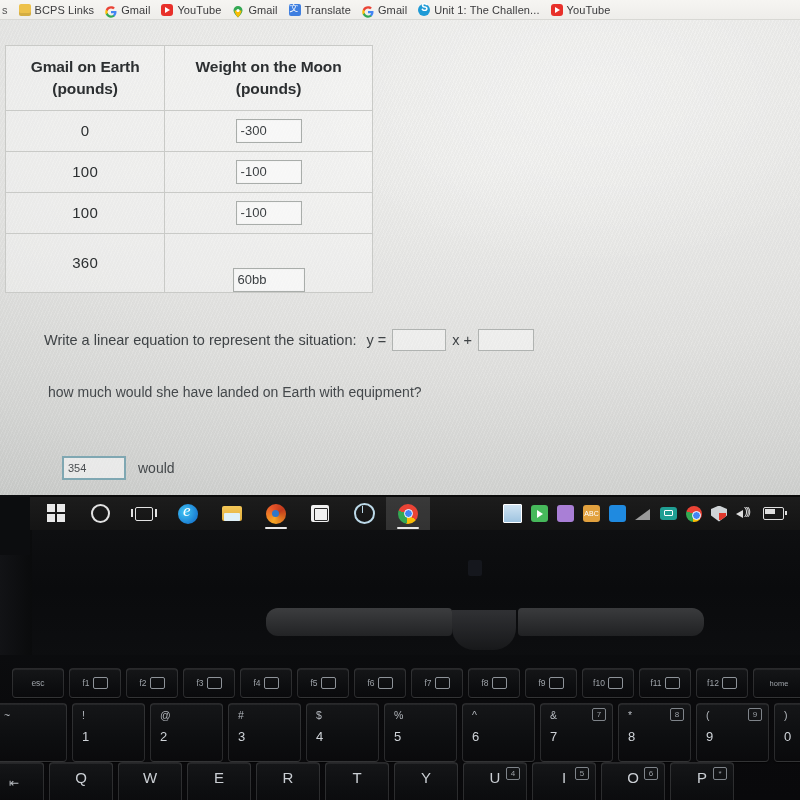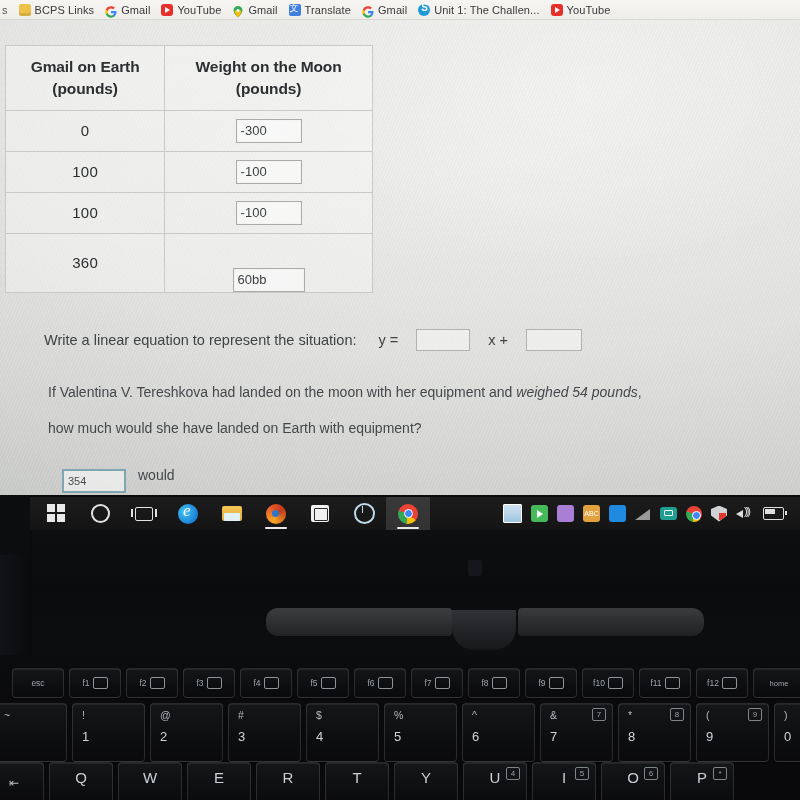--- a/index.html
+++ b/index.html
@@ -69,39 +69,39 @@
   .boxin{
     display:inline-block;border:1px solid #a9adaa;background:rgba(252,252,252,.62);
     font-size:13px;color:#3b3f42;font-family:"Liberation Sans", sans-serif;
     padding:3px 4px 4px;width:56px;height:15px;line-height:15px;text-align:left;
     box-shadow:inset 0 0 2px rgba(0,0,0,.05);
   }
   .boxin.w62{width:62px;margin-top:34px;}
 
   .qline{
     position:absolute;left:44px;top:310px;width:700px;
-    font-size:14.5px;color:#3f4346;display:flex;align-items:center;gap:12px;white-space:nowrap;
+    font-size:14.5px;color:#3f4346;display:flex;align-items:center;gap:0px;white-space:nowrap;
   }
   .blank{
     display:inline-block;border:1px solid #b0b3b1;background:rgba(252,252,252,.45);
     width:52px;height:20px;margin:0 6px;
   }
   .blank.w54{width:54px;}
 
   .para{
     position:absolute;left:48px;top:355px;width:740px;
     font-size:14px;color:#44484b;line-height:36px;
   }
   .para i{font-style:italic;}
 
   .ansrow{position:absolute;left:62px;top:437px;display:flex;align-items:center;gap:12px;}
   .ansbox{
     border:2px solid #7fa7b2;background:rgba(250,250,250,.60);
     width:52px;height:16px;line-height:16px;padding:2px 4px;
-    font-size:11px;color:#4a4e51;text-align:left;margin-top:13px;
+    font-size:11px;color:#4a4e51;text-align:left;
   }
   .ans-unit{font-size:14px;color:#44484b;}
 
   
   .taskbar{
     position:absolute;left:30px;top:497px;width:770px;height:33px;
     background:linear-gradient(180deg,#1c1c1c 0%,#141414 100%);
     z-index:8;display:flex;align-items:center;
   }
   .tb-left{display:flex;align-items:center;gap:0px;padding-left:4px;}
@@ -295,21 +295,20 @@
 
       <div class="qline">
         <span>Write a linear equation to represent the situation:</span>
         <span style="margin-left:10px">y =</span>
         <span class="blank"></span>
         <span>x +</span>
         <span class="blank w54"></span>
       </div>
 
       <div class="para">
-        <div><span>If Valentina V. Tereshkova had landed on the moon with her equipment and </span><i>weighed 54 pounds</i><span>,</span></div>
         <div>how much would she have landed on Earth with equipment?</div>
       </div>
 
       <div class="ansrow">
         <span class="ansbox">354</span>
         <span class="ans-unit">would</span>
       </div>
 
     </div>
   </div>

